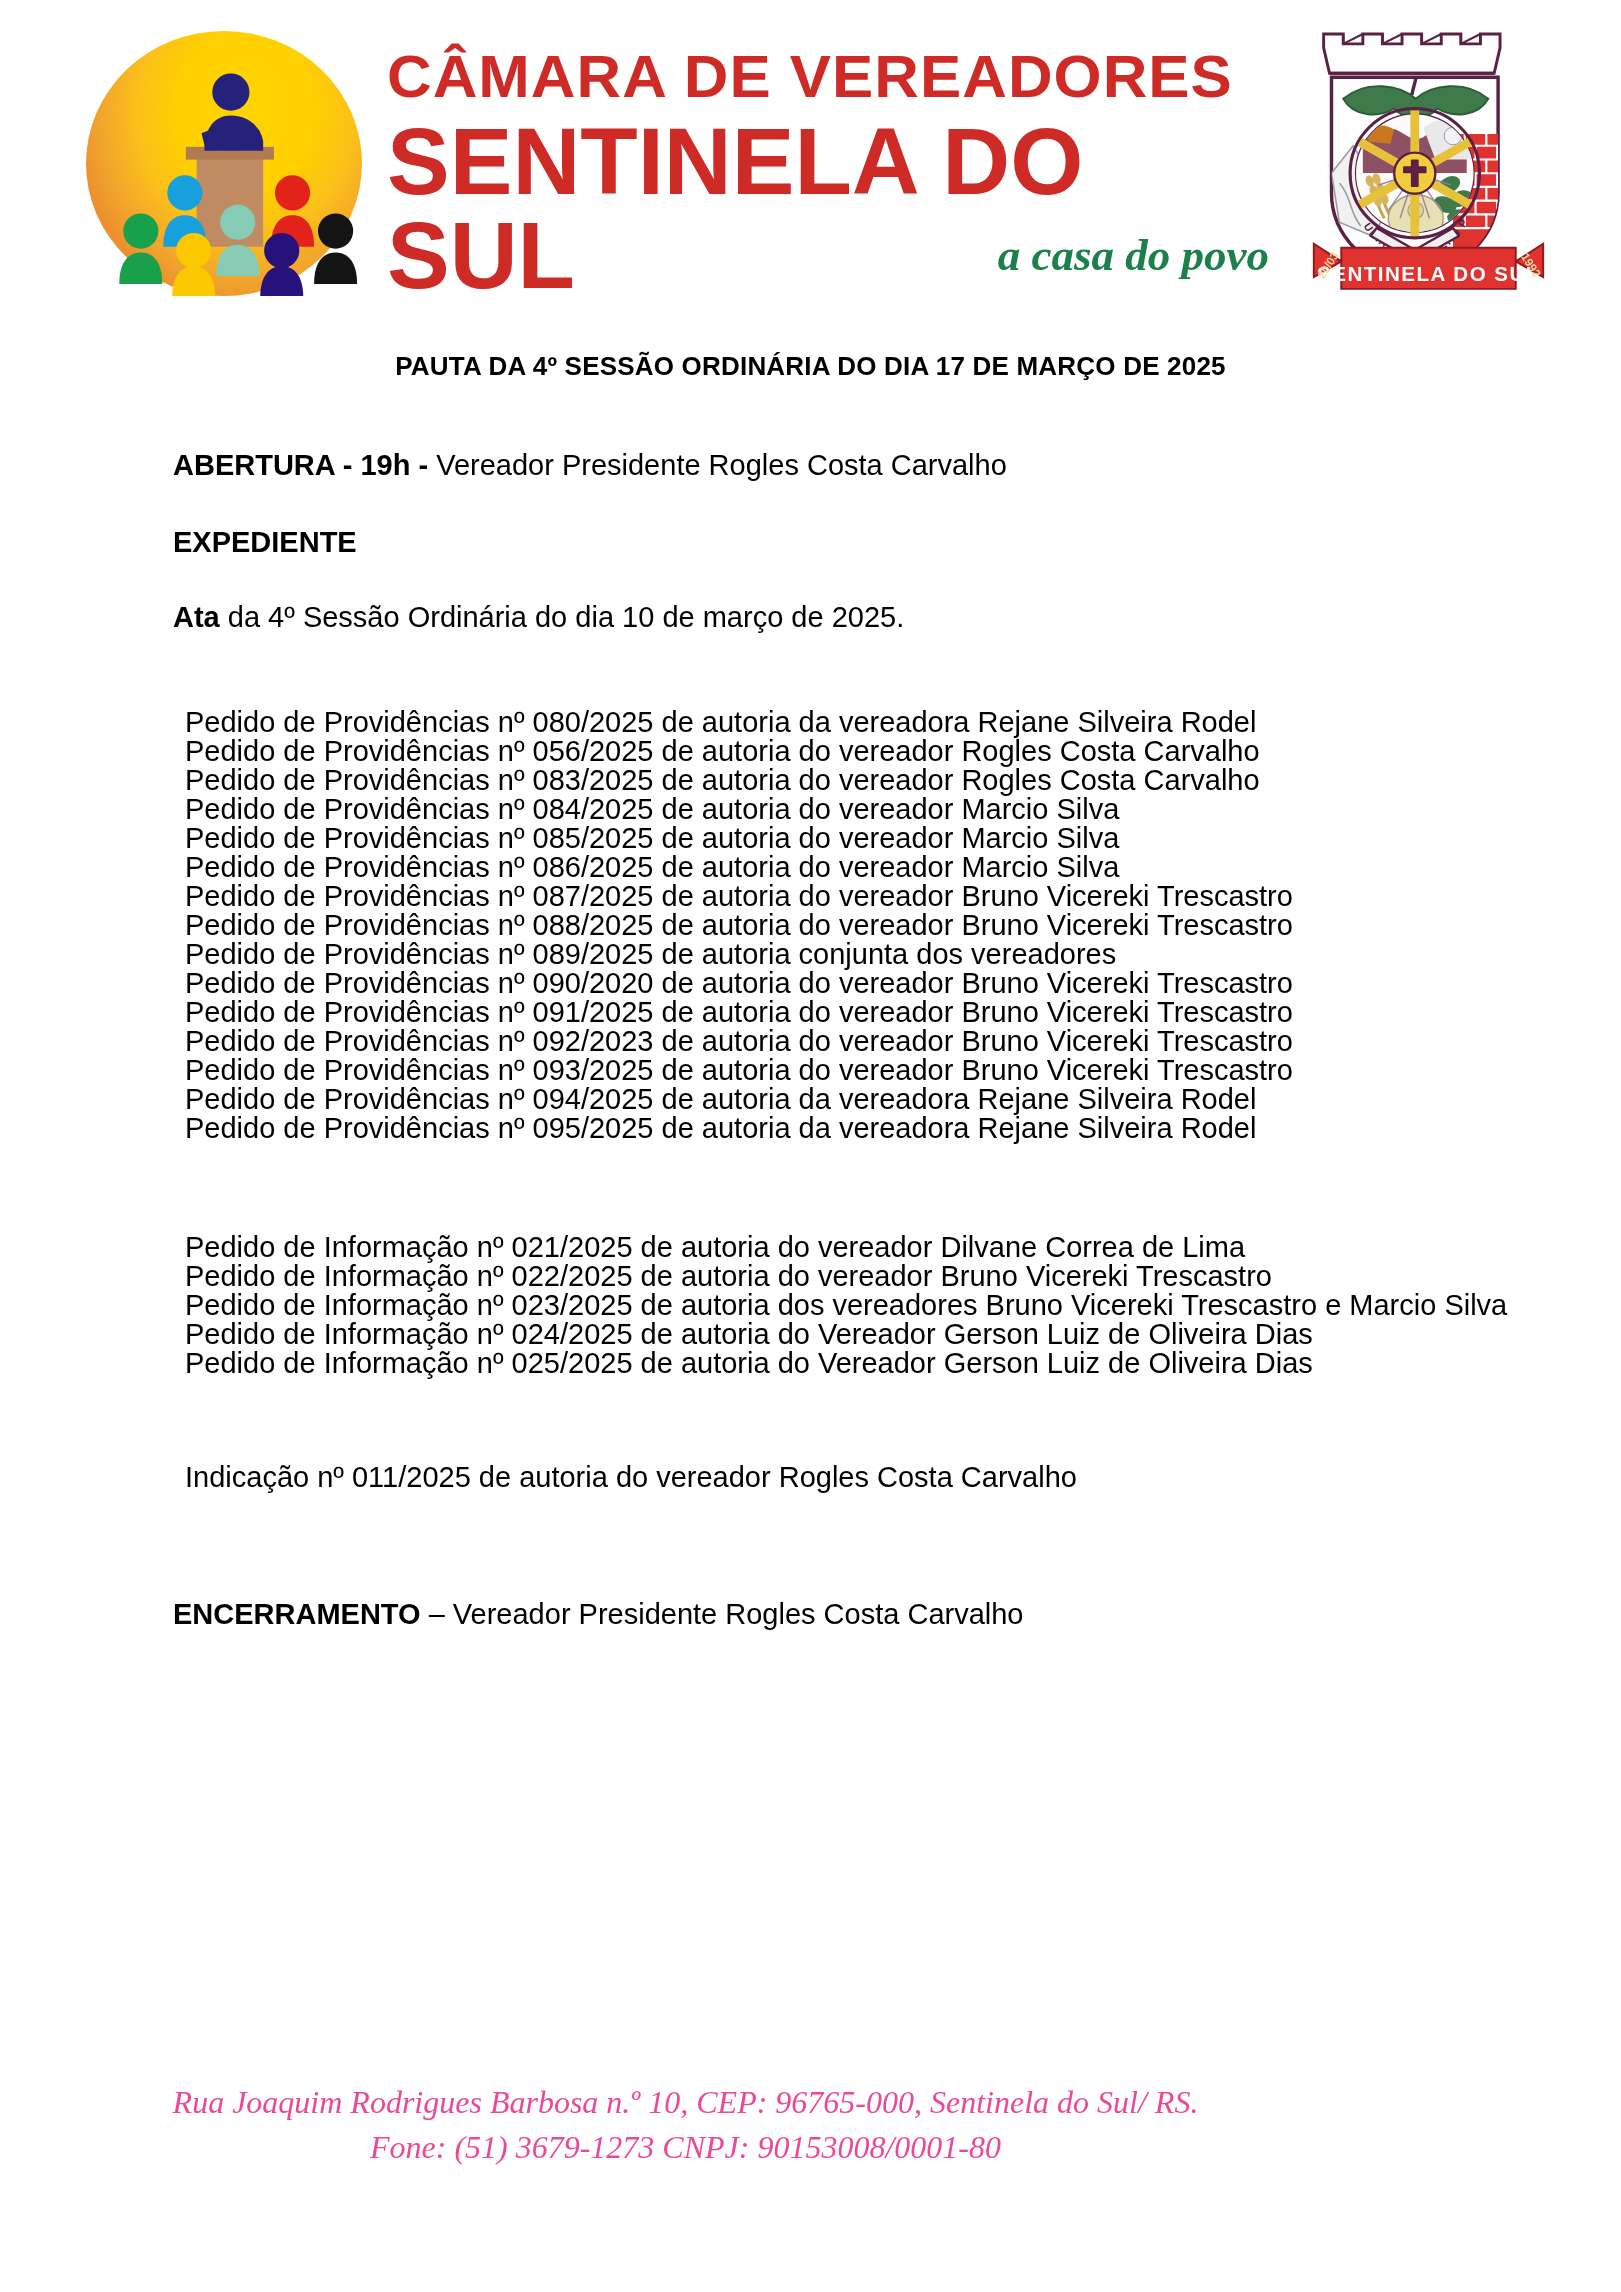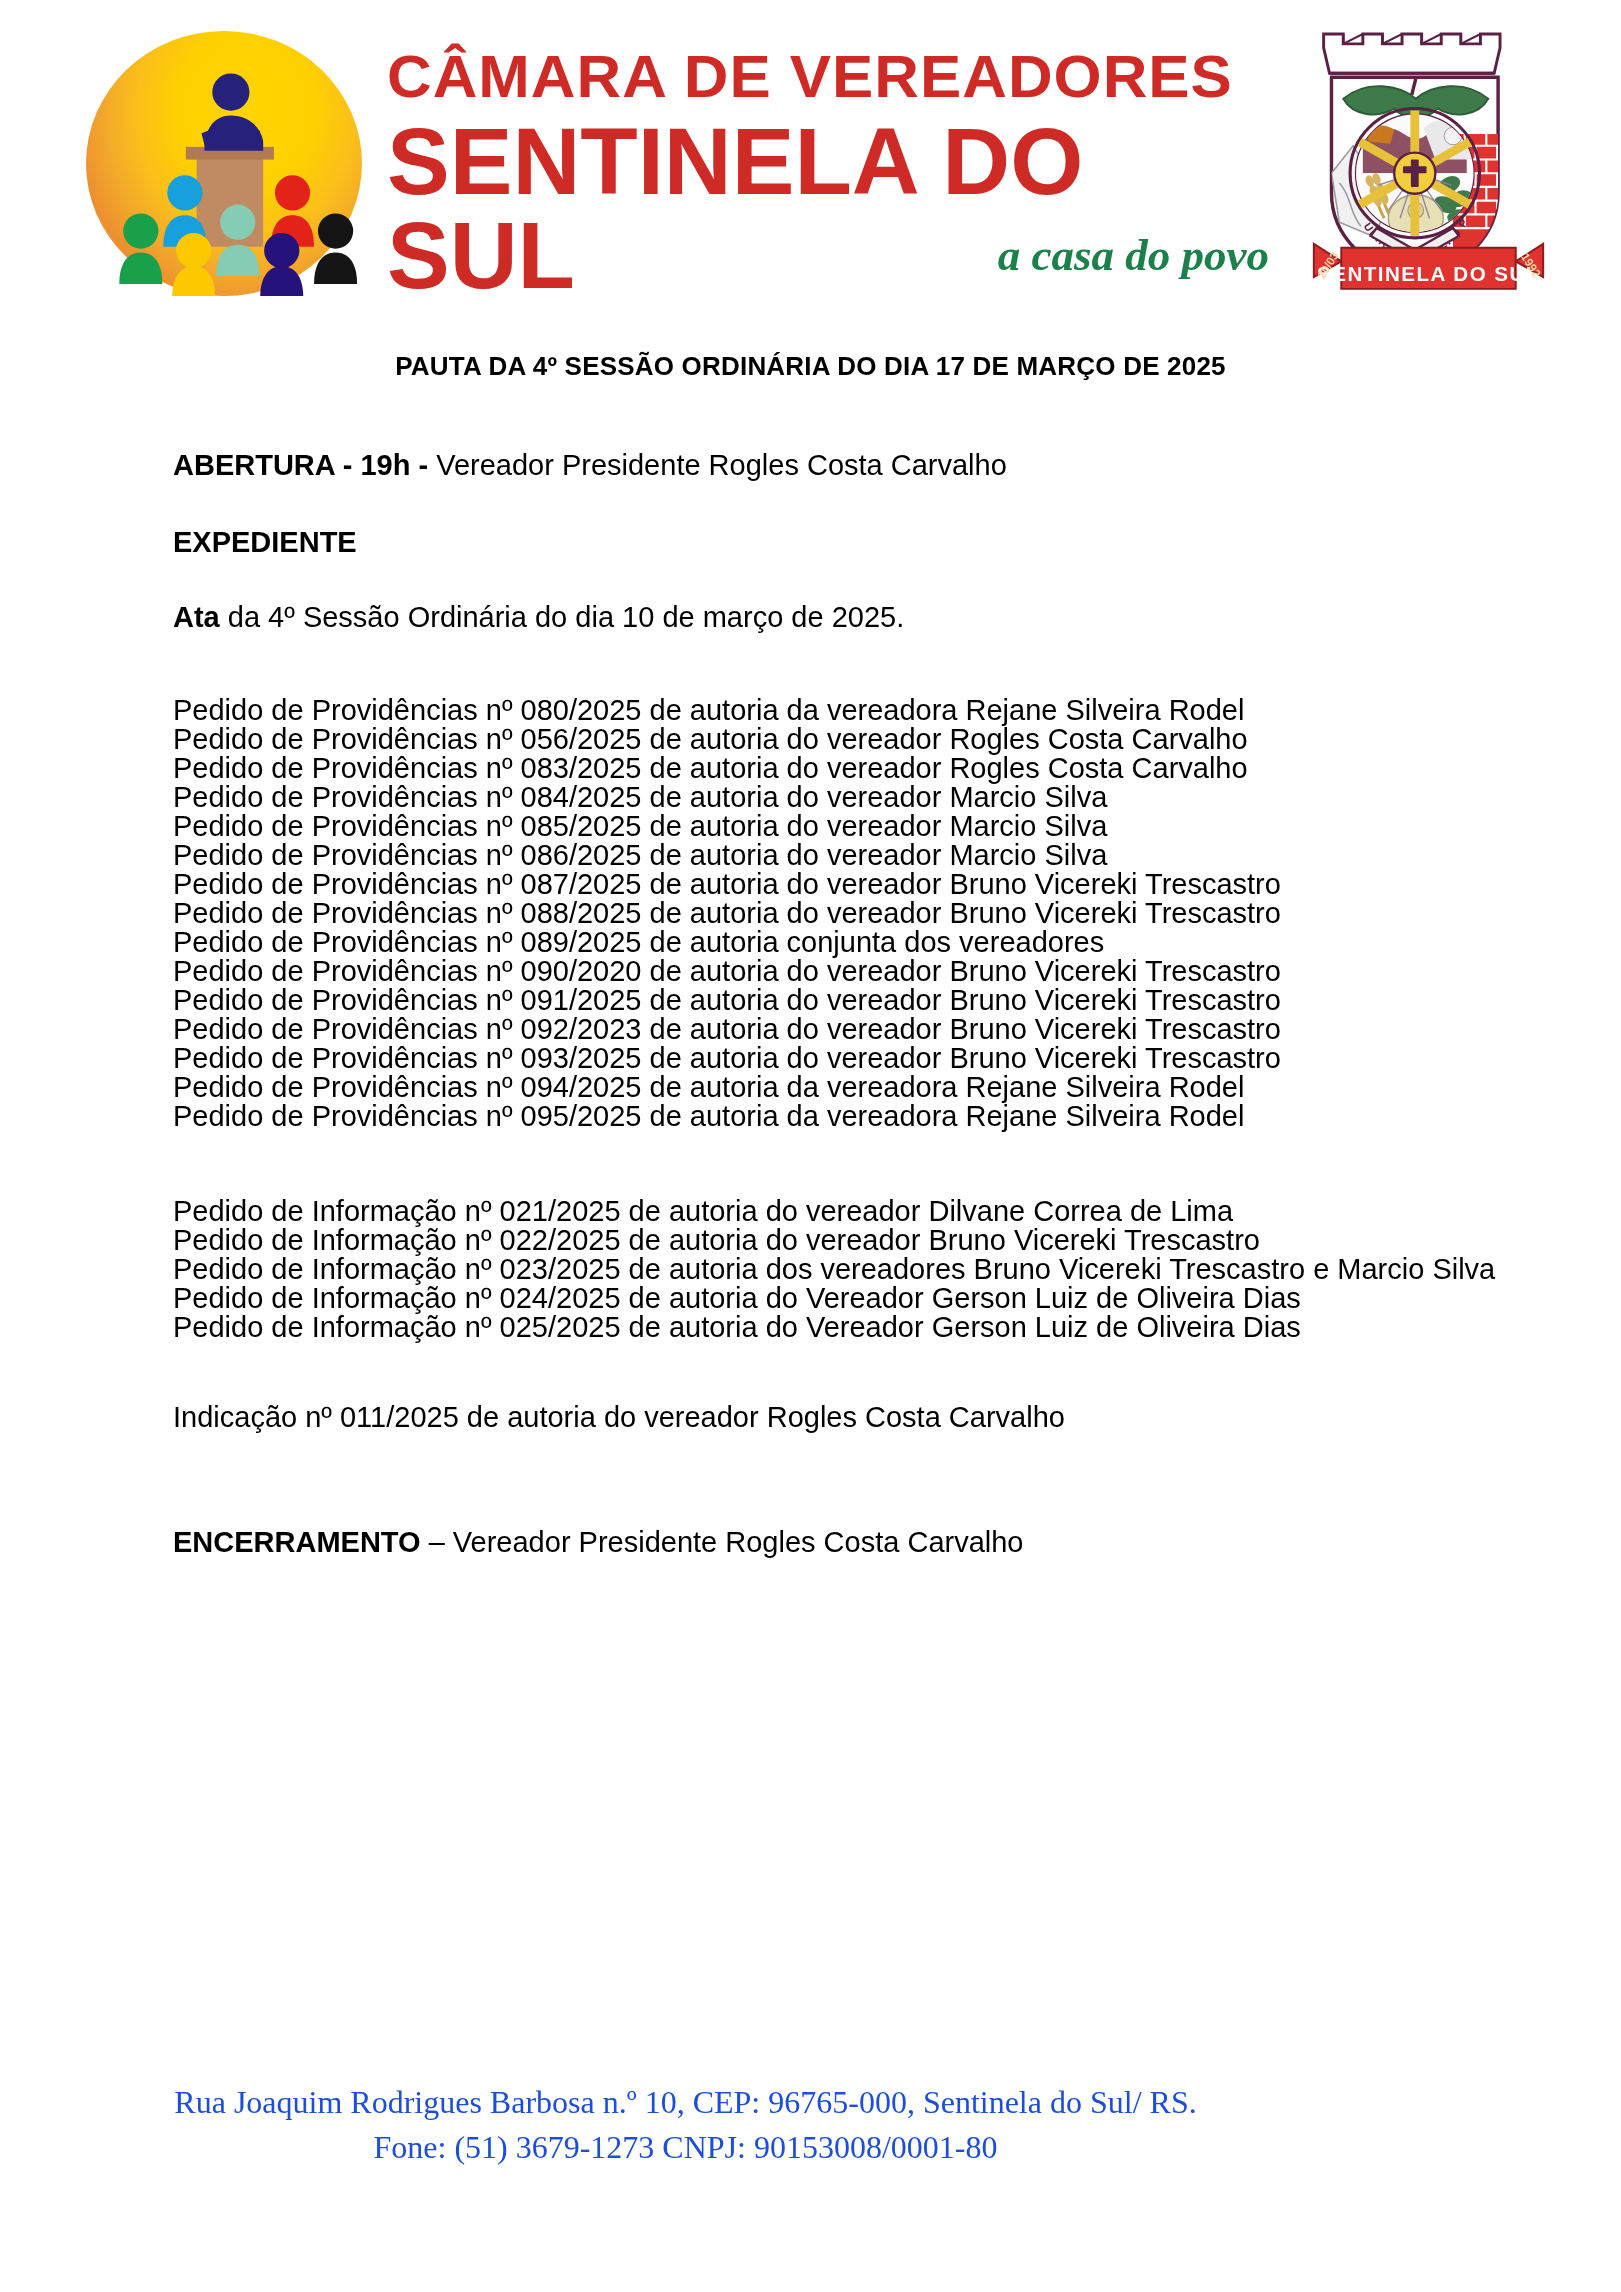--- a/index.html
+++ b/index.html
@@ -127,41 +127,42 @@
     width: 1372px;
   }
   .para {
     font-size: 29px;
     line-height: 29px;
     margin: 0;
     white-space: nowrap;
   }
   .para.bold-lead b { font-weight: bold; }
 
-  .block { margin: 0; }
+  .block { margin: 12px; }
   .block .para { padding: 0; }
 
   .gap-after-abertura { height: 48px; }
   .gap-after-expediente { height: 46px; }
   .gap-after-ata { height: 64px; }
   .gap-after-prov { height: 66px; }
   .gap-after-info { height: 61px; }
   .gap-after-indic { height: 96px; }
 
   
   .footer {
     position: absolute;
     left: 0;
     top: 2080px;
     width: 1371px;
     text-align: center;
     font-family: "Liberation Serif", serif;
+    font-style: italic;
     font-size: 32px;
     line-height: 45px;
-    color: #1d4ed8;
+    color: #ec4899;
   }
   .footer-line { white-space: nowrap; }
 </style>
 </head>
 <body>
 
 <div class="page">
 
   <div class="header-band">
 

